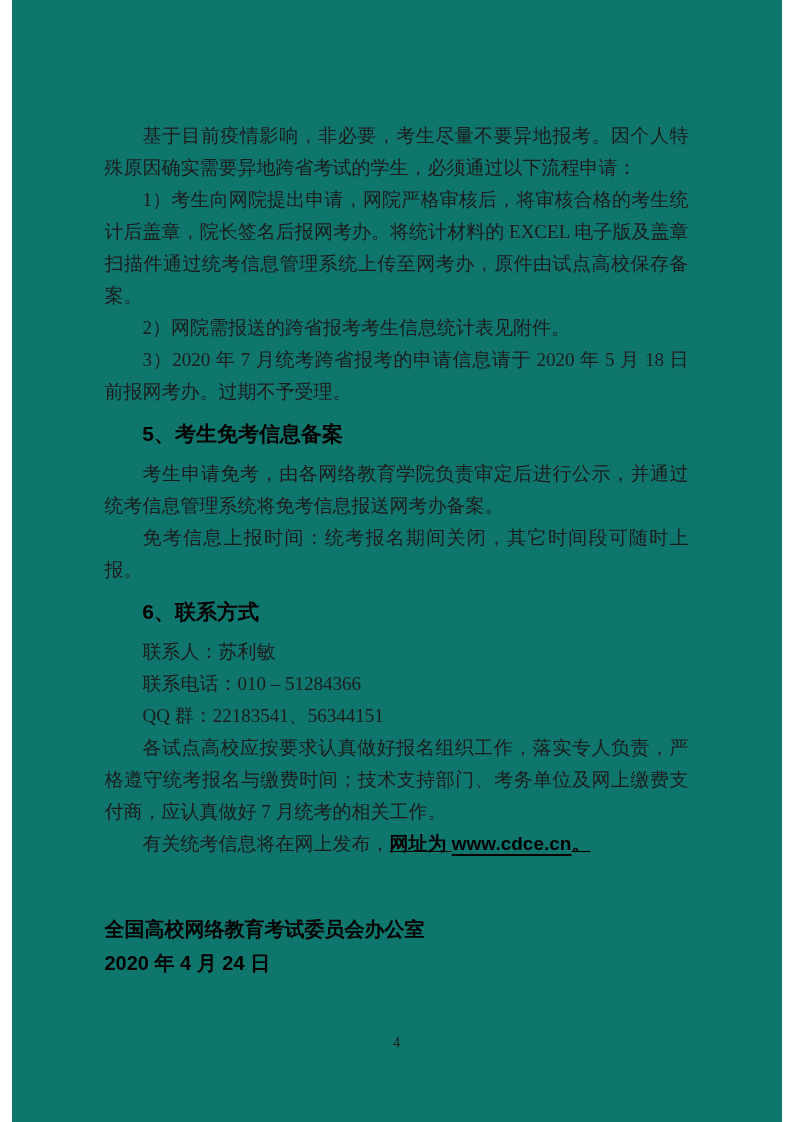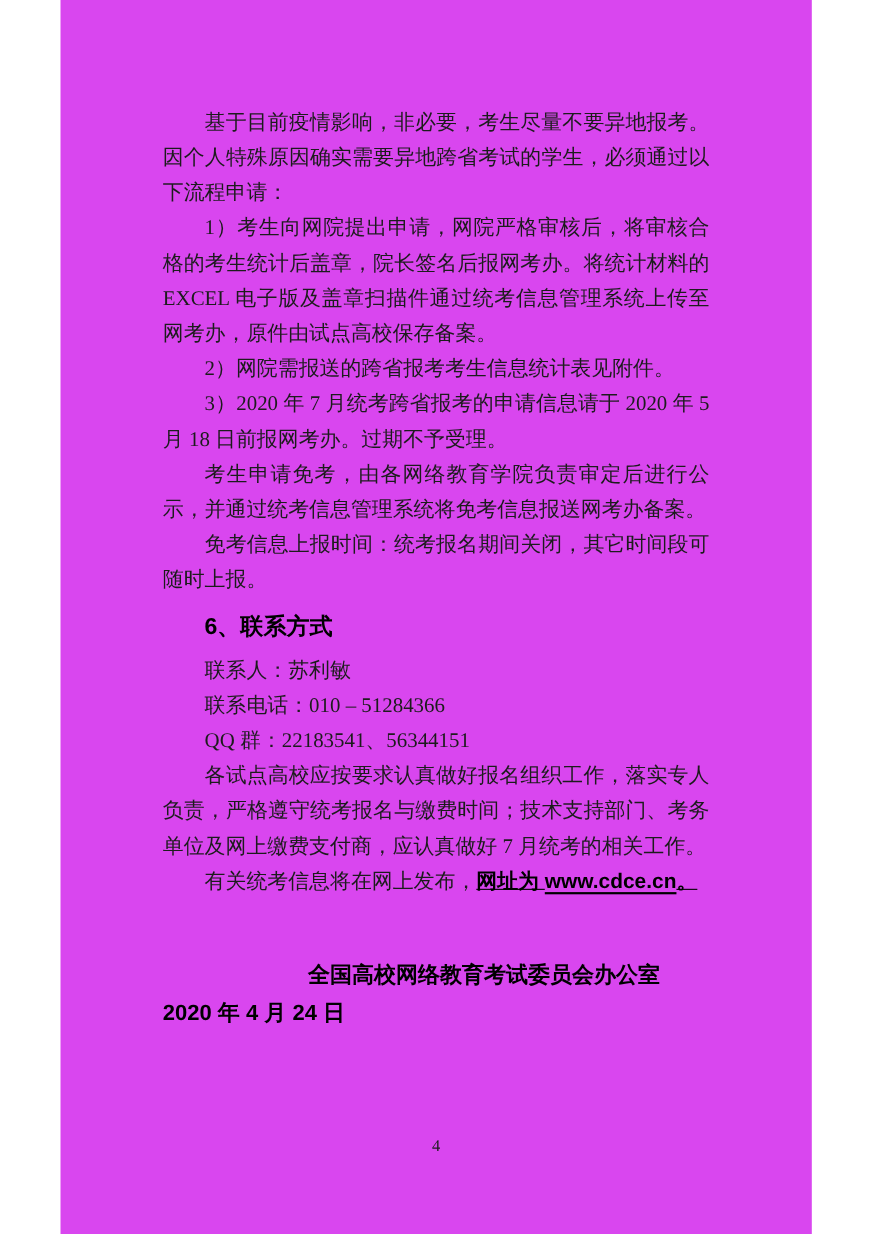--- a/index.html
+++ b/index.html
@@ -2,26 +2,26 @@
 <html><head>
 <meta charset="utf-8">
 <style>
   html, body {
     margin: 0;
     padding: 0;
     background: #ffffff;
   }
   .page {
     position: relative;
-    width: 683px;
+    width: 770px;
     height: 1122px;
     margin: 0 auto;
-    background: #d946ef;
+    background: #0f766e;
     box-sizing: border-box;
-    padding: 96px 93px 0 93px;
+    padding: 120px 93px 0 93px;
     color: #1c1c1c;
     font-family: "Liberation Serif", "DejaVu Serif", serif;
     font-size: 19px;
     line-height: 32px;
     overflow: hidden;
   }
   p.body {
     margin: 0;
     text-indent: 2em;
     text-align: justify;
@@ -51,21 +51,20 @@
   }
   .signature {
     margin-top: 52px;
     font-family: "Liberation Sans", "DejaVu Sans", sans-serif;
     font-weight: 700;
     font-size: 20px;
     line-height: 34px;
     color: #000000;
   }
   .sig-org {
-    text-align: right;
     padding-right: 45px;
   }
   .sig-date {
     text-align: left;
     padding-right: 122px;
   }
   .pagenum {
     position: absolute;
     left: 0;
     right: 0;
@@ -80,20 +79,21 @@
 <body>
 
 <div class="page">
 
   <p class="body">基于目前疫情影响，非必要，考生尽量不要异地报考。因个人特殊原因确实需要异地跨省考试的学生，必须通过以下流程申请：</p>
 
   <p class="body">1）考生向网院提出申请，网院严格审核后，将审核合格的考生统计后盖章，院长签名后报网考办。将统计材料的 EXCEL 电子版及盖章扫描件通过统考信息管理系统上传至网考办，原件由试点高校保存备案。</p>
   <p class="body">2）网院需报送的跨省报考考生信息统计表见附件。</p>
   <p class="body">3）2020 年 7 月统考跨省报考的申请信息请于 2020 年 5 月 18 日前报网考办。过期不予受理。</p>
 
+  <div class="heading">5、考生免考信息备案</div>
 
   <p class="body">考生申请免考，由各网络教育学院负责审定后进行公示，并通过统考信息管理系统将免考信息报送网考办备案。</p>
   <p class="body">免考信息上报时间：统考报名期间关闭，其它时间段可随时上报。</p>
 
   <div class="heading">6、联系方式</div>
 
   <p class="body">联系人：苏利敏</p>
   <p class="body">联系电话：010 – 51284366</p>
   <p class="body">QQ 群：22183541、56344151</p>
   <p class="body">各试点高校应按要求认真做好报名组织工作，落实专人负责，严格遵守统考报名与缴费时间；技术支持部门、考务单位及网上缴费支付商，应认真做好 7 月统考的相关工作。</p>

